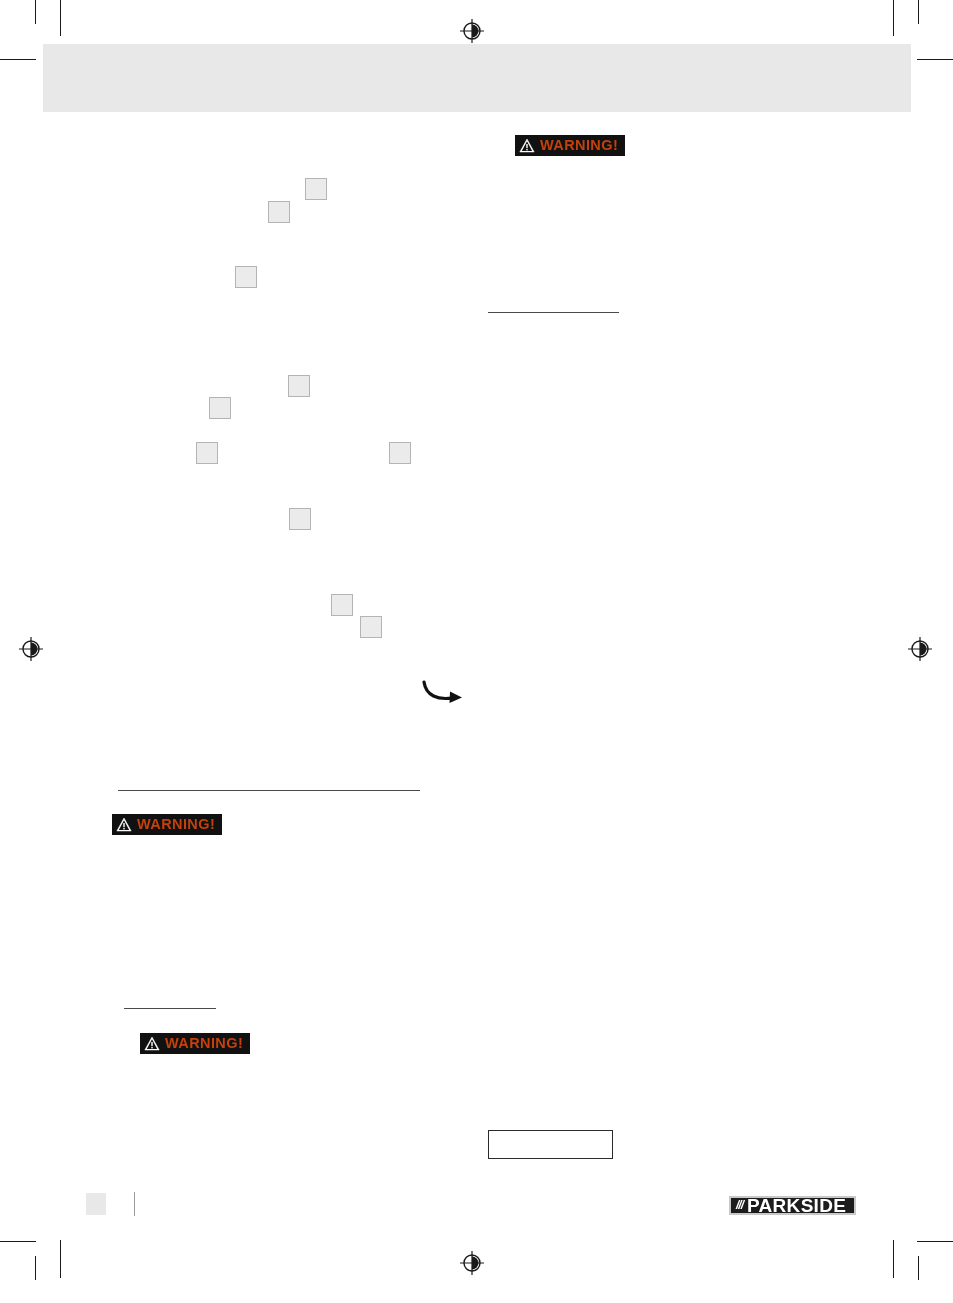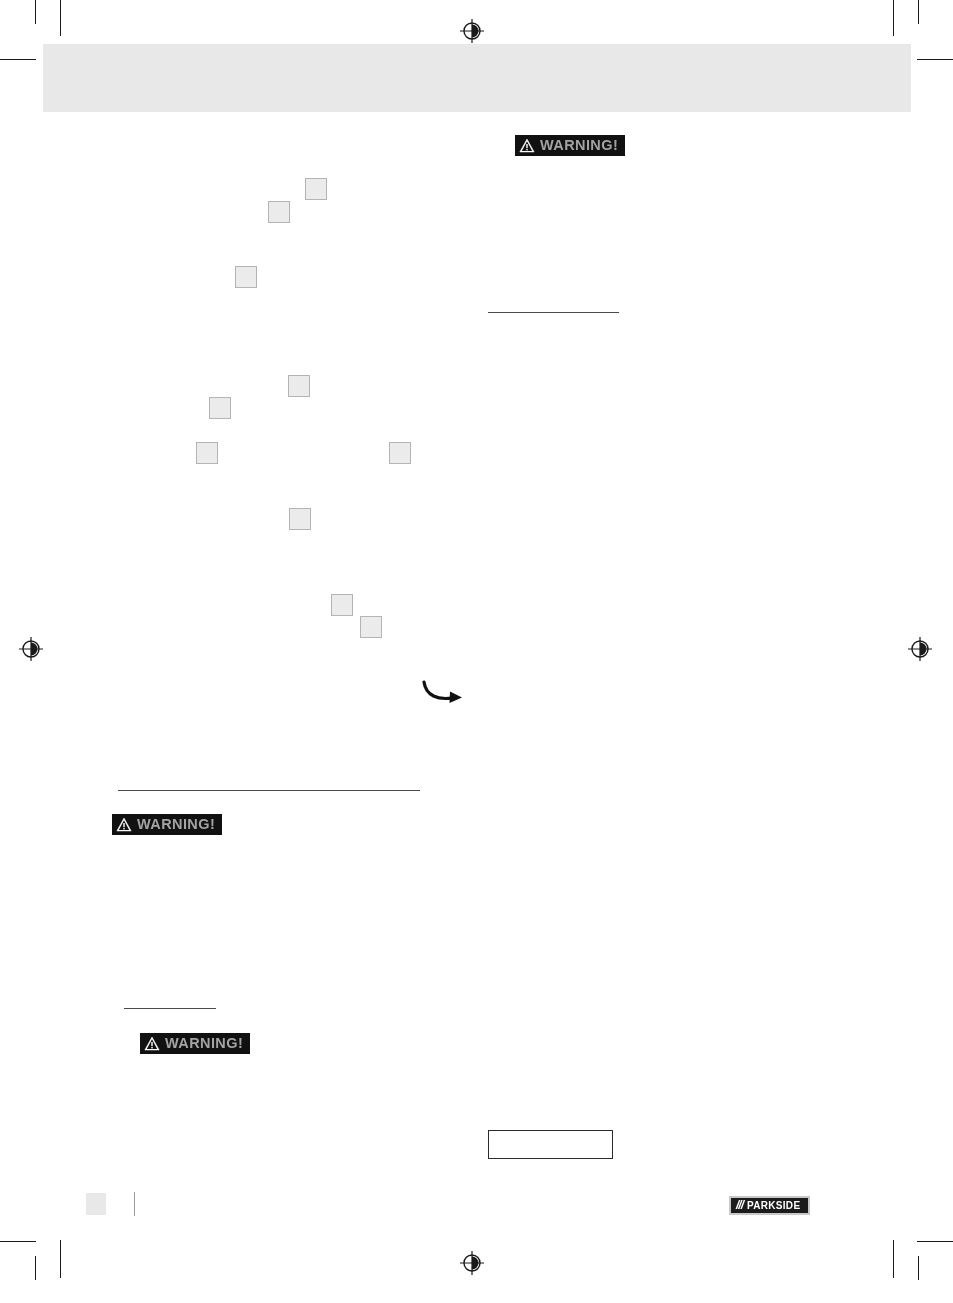--- a/index.html
+++ b/index.html
@@ -70,21 +70,21 @@
     margin-right: 5px;
     position: relative;
   }
   .warning-badge .tri svg { display: block; }
   .warning-badge .wlabel {
     font-family: "Liberation Sans", sans-serif;
     font-weight: bold;
     font-size: 14.5px;
     letter-spacing: 0.4px;
     line-height: 21px;
-    color: #a3a3a3;
+    color: #c2410c;
   }
 
   
   .rule {
     position: absolute;
     height: 1px;
     background: #4a4a4a;
   }
 
   
@@ -137,21 +137,21 @@
     font-style: italic;
     font-size: 12px;
     letter-spacing: -1px;
     margin-right: 4px;
     line-height: 15px;
   }
   .brand .brandname {
     color: #ffffff;
     font-family: "Liberation Sans", sans-serif;
     font-weight: bold;
-    font-size: 10px;
+    font-size: 19px;
     letter-spacing: 0.3px;
     line-height: 15px;
   }
 </style>
 </head>
 <body>
 
 <div id="page">
 
   <div class="crop-line" style="left:60px; top:0px; width:1px; height:36px;"></div>

